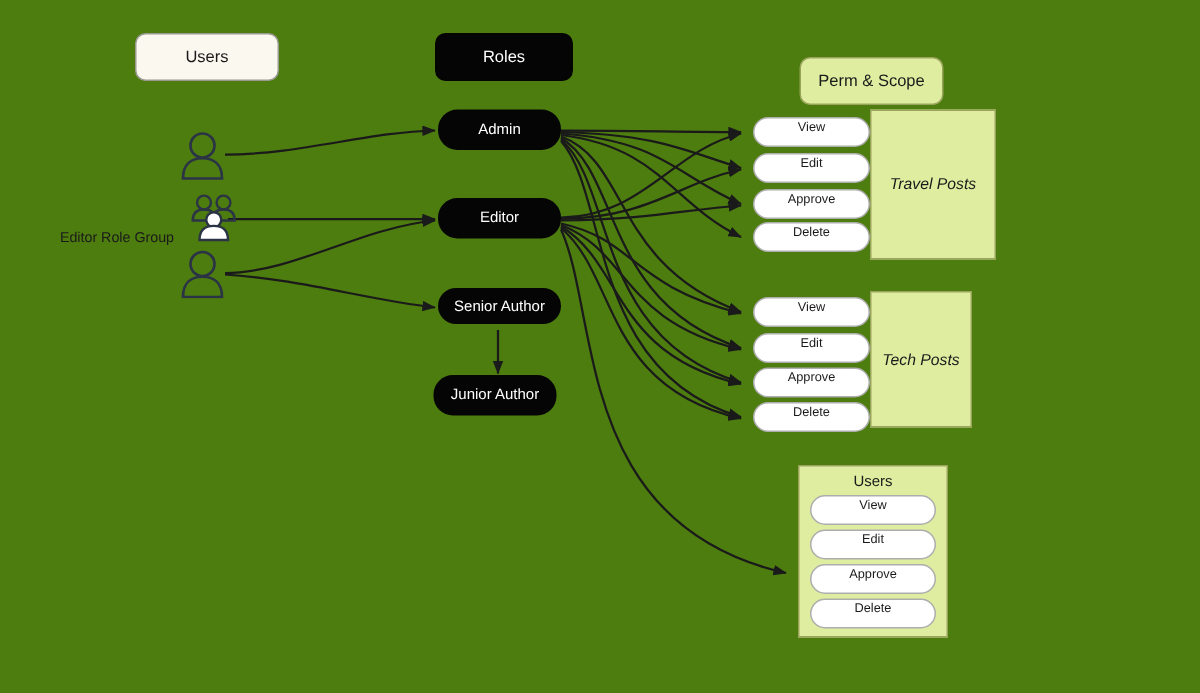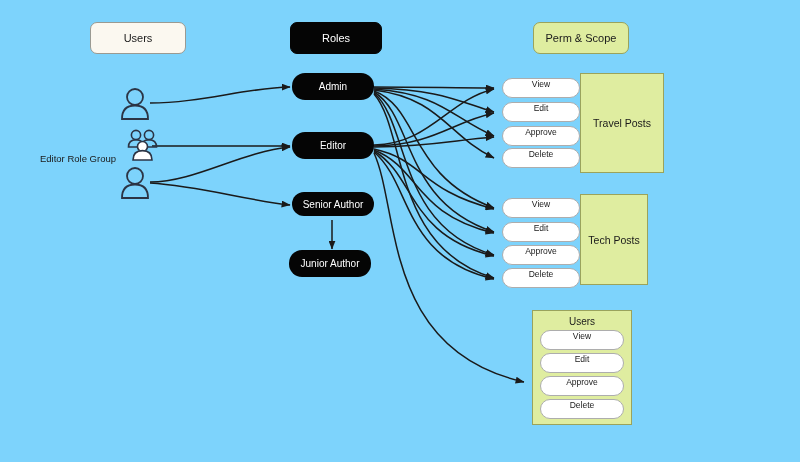--- a/index.html
+++ b/index.html
@@ -4,21 +4,21 @@
 <style>
   html, body {
     margin: 0;
     padding: 0;
     background: #ffffff;
   }
   #canvas {
     position: relative;
     width: 800px;
     height: 462px;
-    background: #7dd3fc;
+    background: #4d7c0f;
     font-family: "Liberation Sans", sans-serif;
     overflow: hidden;
   }
   #edges {
     position: absolute;
     left: 0;
     top: 0;
     width: 800px;
     height: 462px;
     pointer-events: none;
@@ -48,20 +48,21 @@
   }
   .hdr-roles {
     background: #050505;
     border: 1px solid #050505;
     color: #ffffff;
   }
   .hdr-perm {
     background: #dfeda0;
     border: 1px solid #9aa35c;
     color: #1a1a1a;
+    margin-top: 16px;
   }
 
   
   .role {
     position: absolute;
     display: flex;
     align-items: center;
     justify-content: center;
     box-sizing: border-box;
     background: #050505;
@@ -88,20 +89,21 @@
   .scope {
     position: absolute;
     box-sizing: border-box;
     background: #dfeda0;
     border: 1px solid #9aa35c;
     display: flex;
     align-items: center;
     justify-content: center;
     font-size: 10.5px;
     color: #1a1a1a;
+    font-style: italic;
   }
   .scope-group {
     position: absolute;
     box-sizing: border-box;
     background: #dfeda0;
     border: 1px solid #9aa35c;
   }
   .scope-group-title {
     position: absolute;
     left: 0;

